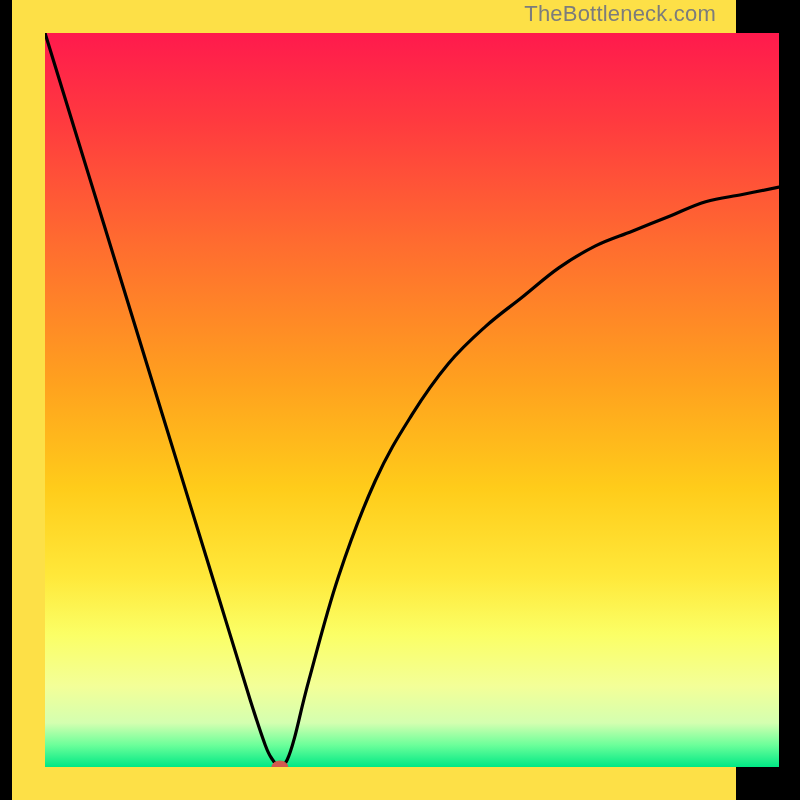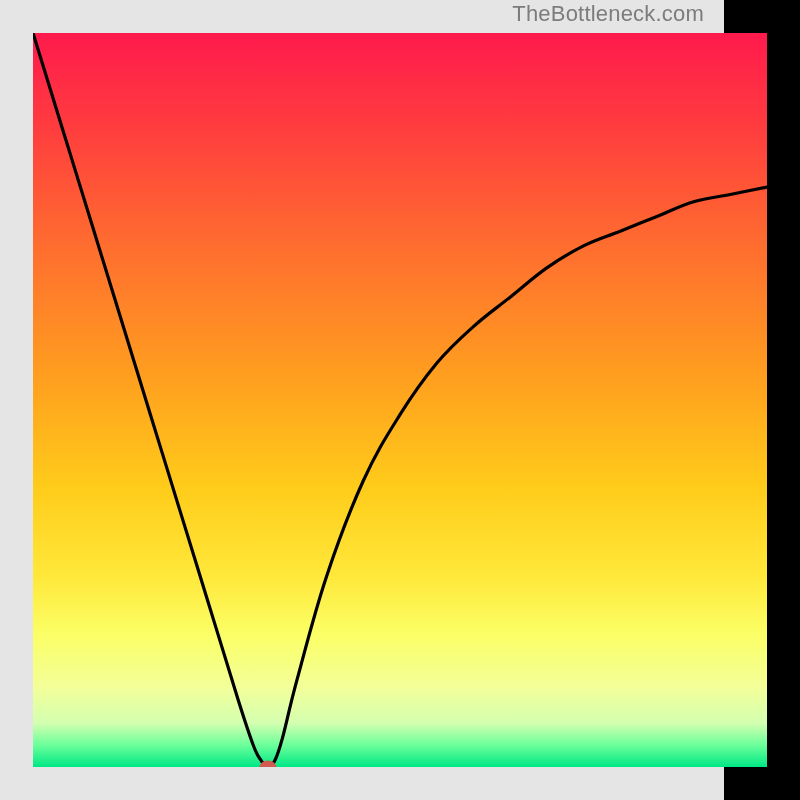--- a/index.html
+++ b/index.html
@@ -6,25 +6,25 @@
     margin: 0;
     padding: 0;
     width: 800px;
     height: 800px;
     background: #000;
     font-family: Arial, Helvetica, sans-serif;
     overflow: hidden;
   }
   .frame {
     position: absolute;
-    left: 0;
+    left: 12px;
     top: 0;
     width: 724px;
     height: 800px;
-    background: #e5e5e5;
+    background: #fde047;
   }
   .watermark {
     position: absolute;
     top: 1px;
     right: 20px;
     color: #7c7c7c;
     font-size: 22px;
     font-weight: 500;
     letter-spacing: 0.2px;
   }

